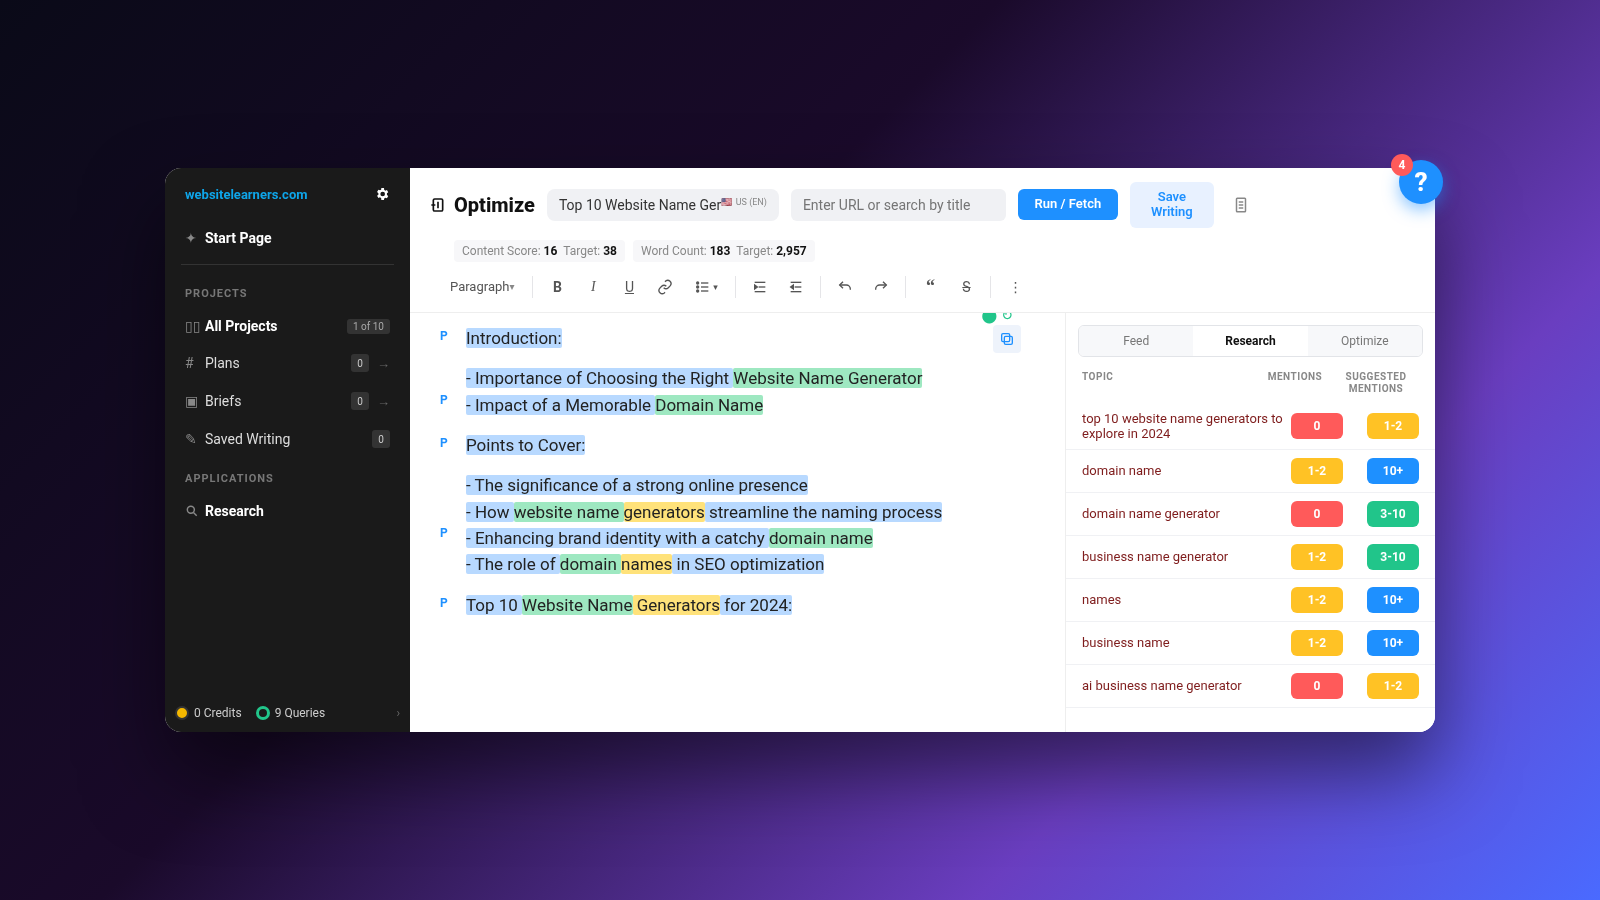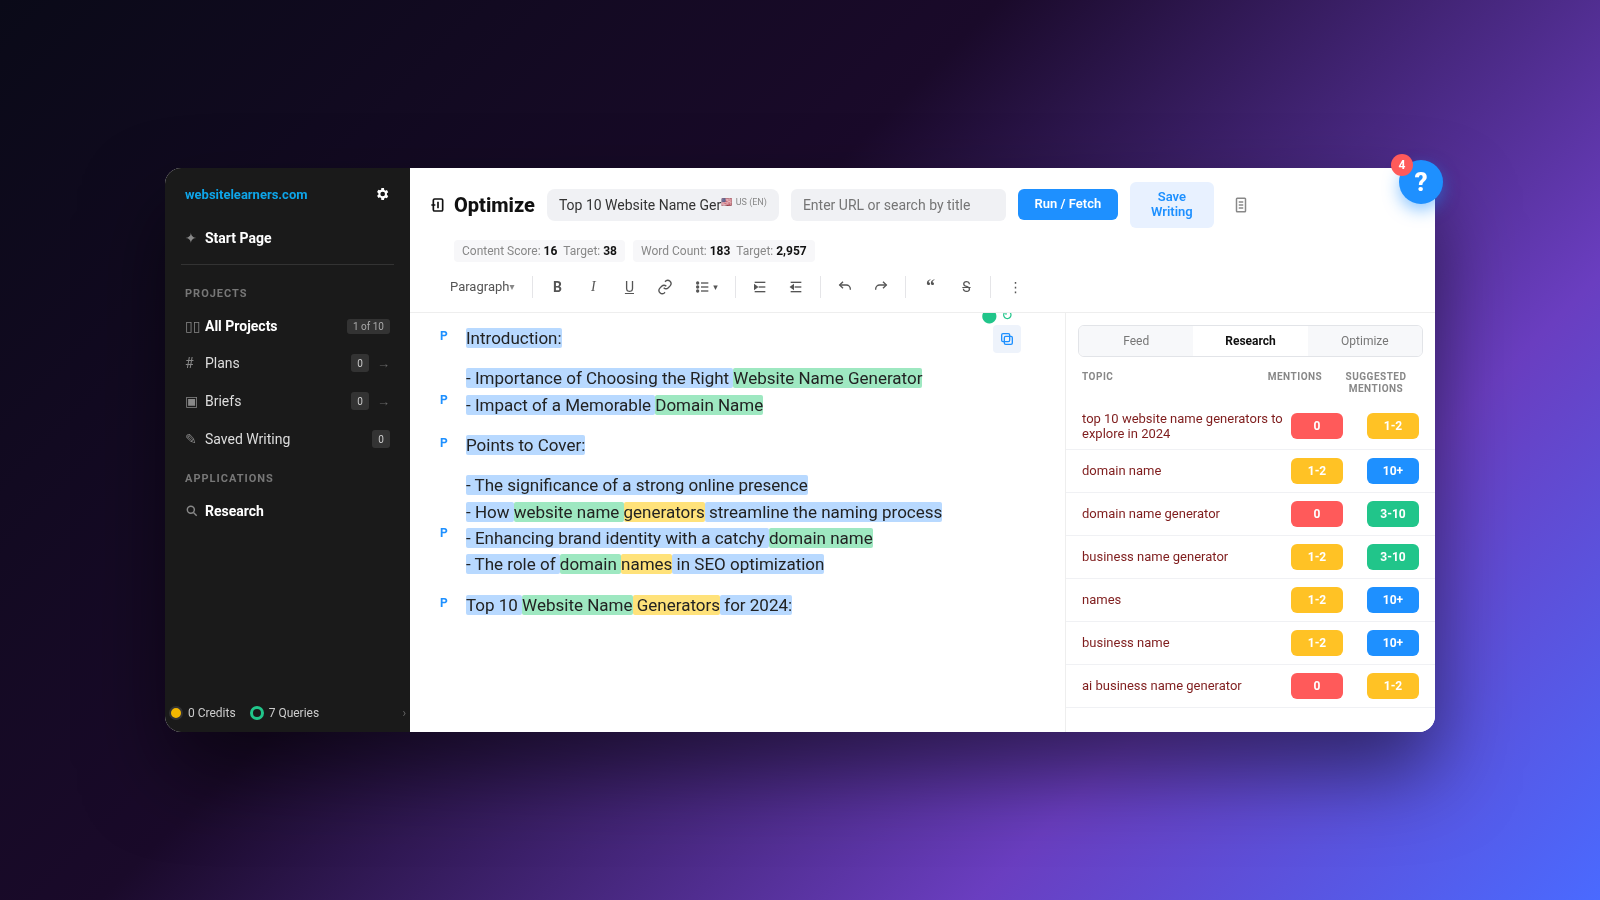--- a/index.html
+++ b/index.html
@@ -11,21 +11,21 @@
 .sidebar-header .gear { color: #fff; cursor: pointer; }
 .sidebar-section-title { font-size: 11px; letter-spacing: 1px; color: #777; padding: 14px 20px 8px; font-weight: 700; }
 .sidebar-item { display: flex; align-items: center; padding: 10px 20px; font-size: 14px; color: #ddd; cursor: pointer; }
 .sidebar-item .icon { width: 20px; color: #888; font-size: 14px; }
 .sidebar-item .label { flex: 1; }
 .sidebar-item.bold .label { font-weight: 700; color: #fff; }
 .sidebar-item .badge { background: #333; color: #aaa; font-size: 10px; padding: 2px 6px; border-radius: 3px; }
 .sidebar-item .count { background: #333; color: #ccc; font-size: 10px; width: 18px; height: 18px; border-radius: 3px; display: flex; align-items: center; justify-content: center; margin-left: 6px; }
 .sidebar-item .arrow { margin-left: 8px; color: #666; font-size: 13px; }
 .sidebar-divider { border-top: 1px solid #333; margin: 8px 16px; }
-.sidebar-footer { margin-top: auto; display: flex; align-items: center; padding: 12px 4px; font-size: 12px; color: #ccc; }
+.sidebar-footer { margin-top: auto; display: flex; align-items: center; padding: 12px 10px; font-size: 12px; color: #ccc; }
 .sidebar-footer .chip { display: flex; align-items: center; gap: 5px; margin-right: 14px; }
 .sidebar-footer .dot { width: 14px; height: 14px; border-radius: 50%; }
 .dot.gold { background: #f5b800; border: 2px solid #333; }
 .dot.green { background: #1a1a1a; border: 3px solid #21c58a; }
 .main { flex: 1; background: #fff; display: flex; flex-direction: column; position: relative; }
 .topbar { display: flex; align-items: center; gap: 12px; padding: 14px 20px 8px; }
 .topbar .title { font-size: 20px; font-weight: 800; color: #111; display: flex; align-items: center; gap: 8px; }
 .title .titleicon svg { width: 16px; height: 16px; }
 .field { background: #f0f1f4; border-radius: 6px; padding: 8px 12px; font-size: 14px; color: #333; border: none; }
 .field.title-input { width: 232px; display: flex; align-items: flex-start; justify-content: space-between; border-radius: 8px; }
@@ -132,21 +132,21 @@
       <span class="label">Research</span>
     </div>
 
     <div class="sidebar-footer">
       <div class="chip">
         <span class="dot gold"></span>
         <span>0 Credits</span>
       </div>
       <div class="chip">
         <span class="dot green"></span>
-        <span>7 Queries</span>
+        <span>9 Queries</span>
       </div>
       <span style="margin-left:auto;color:#666">›</span>
     </div>
   </div>
 
   <div class="main">
     <div class="topbar">
       <div class="title">
         <span class="titleicon">
           <svg viewBox="0 0 24 24" fill="none" stroke="#111" stroke-width="2.5">

